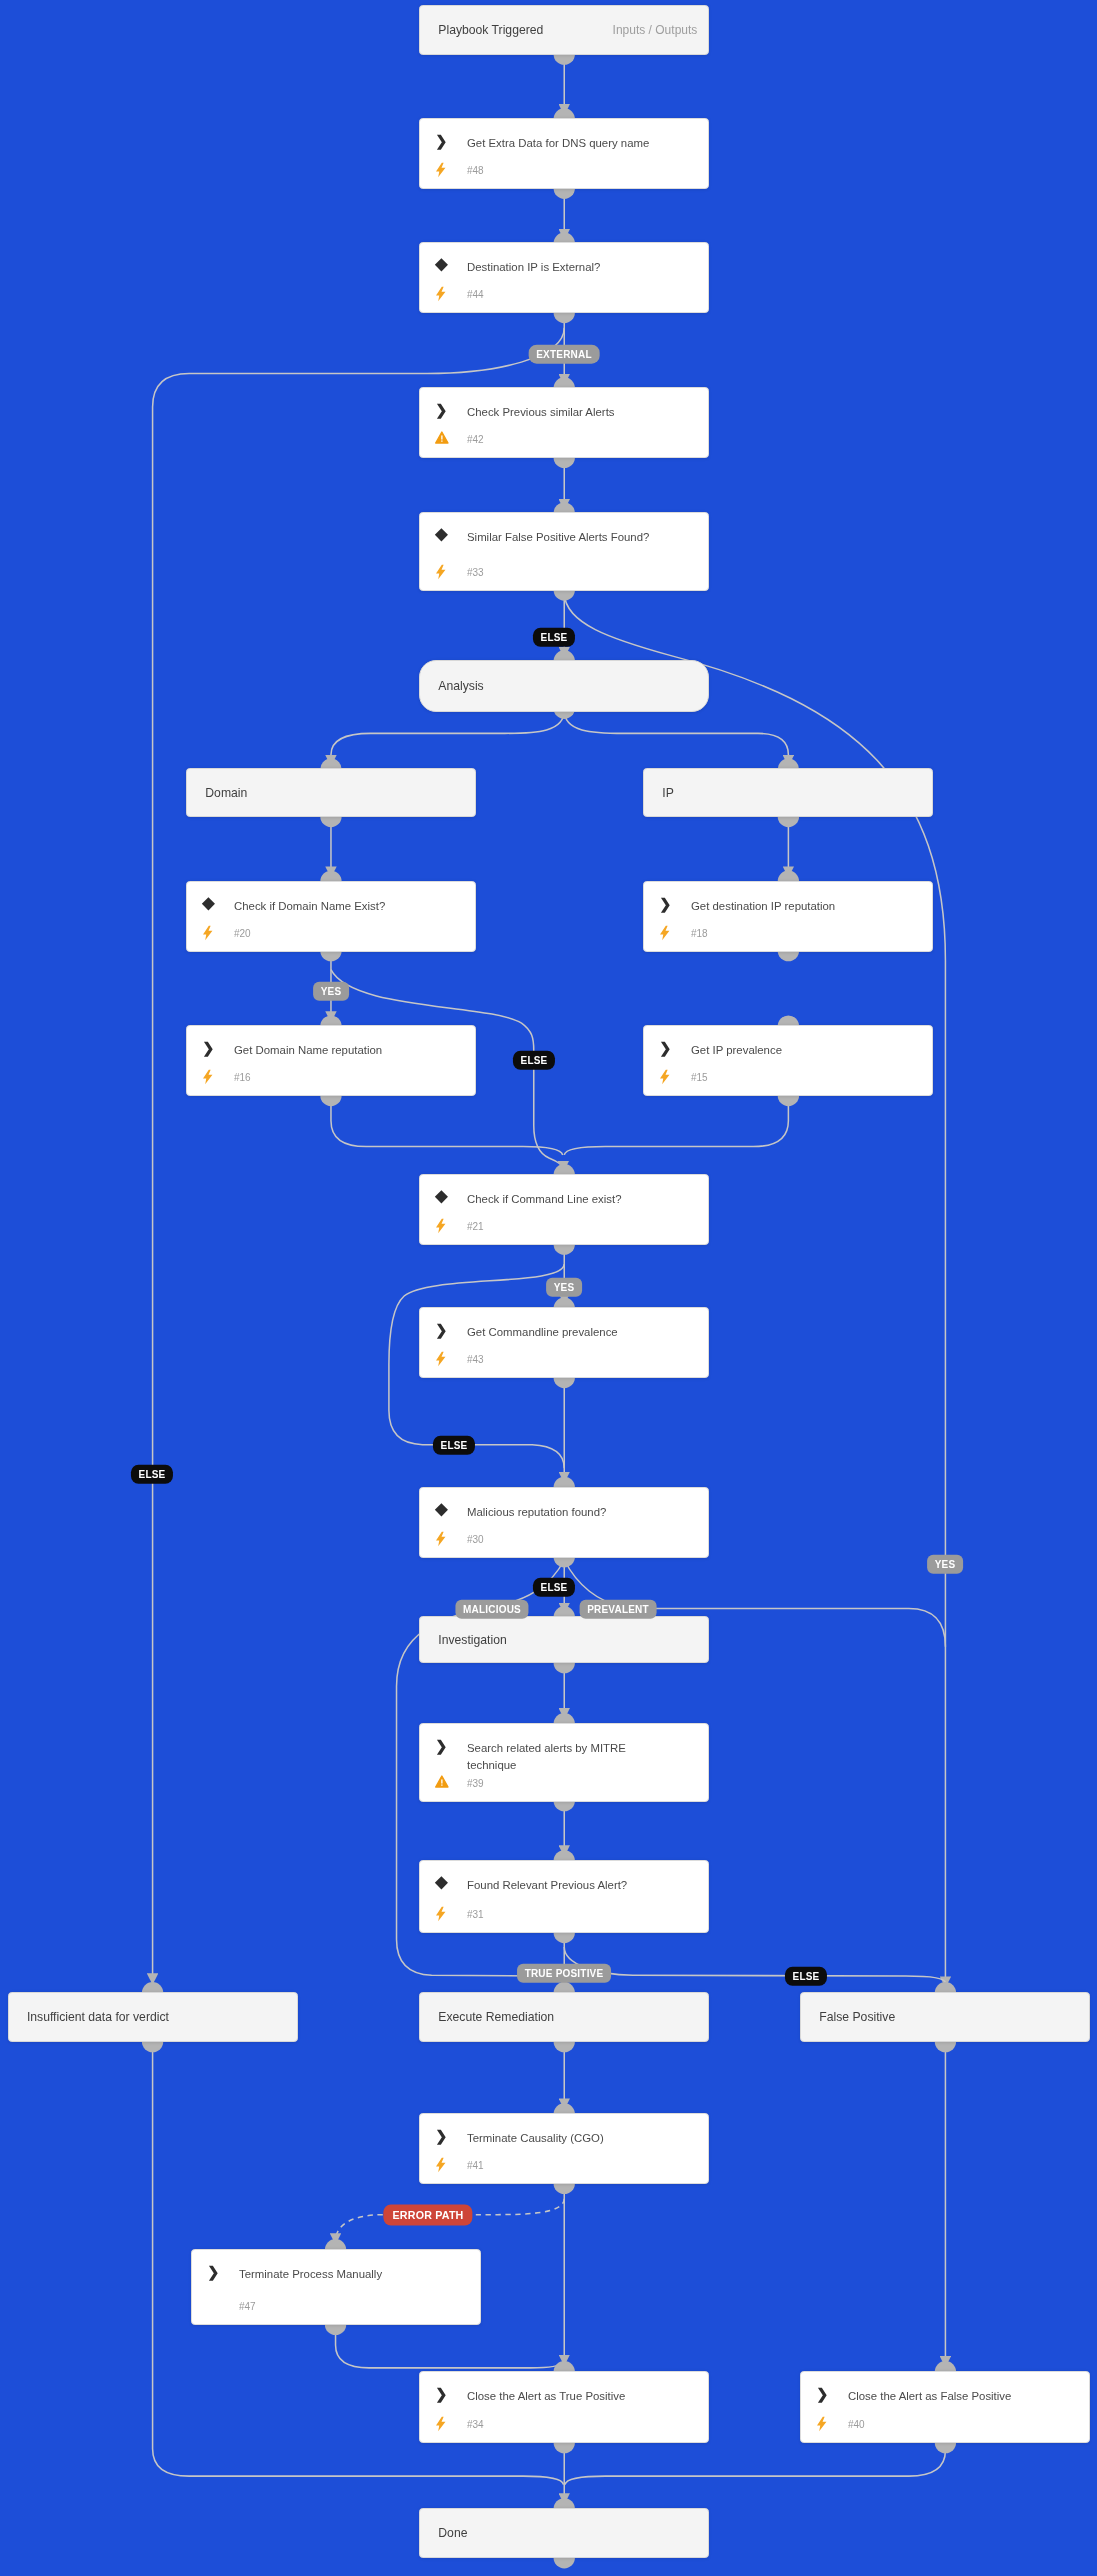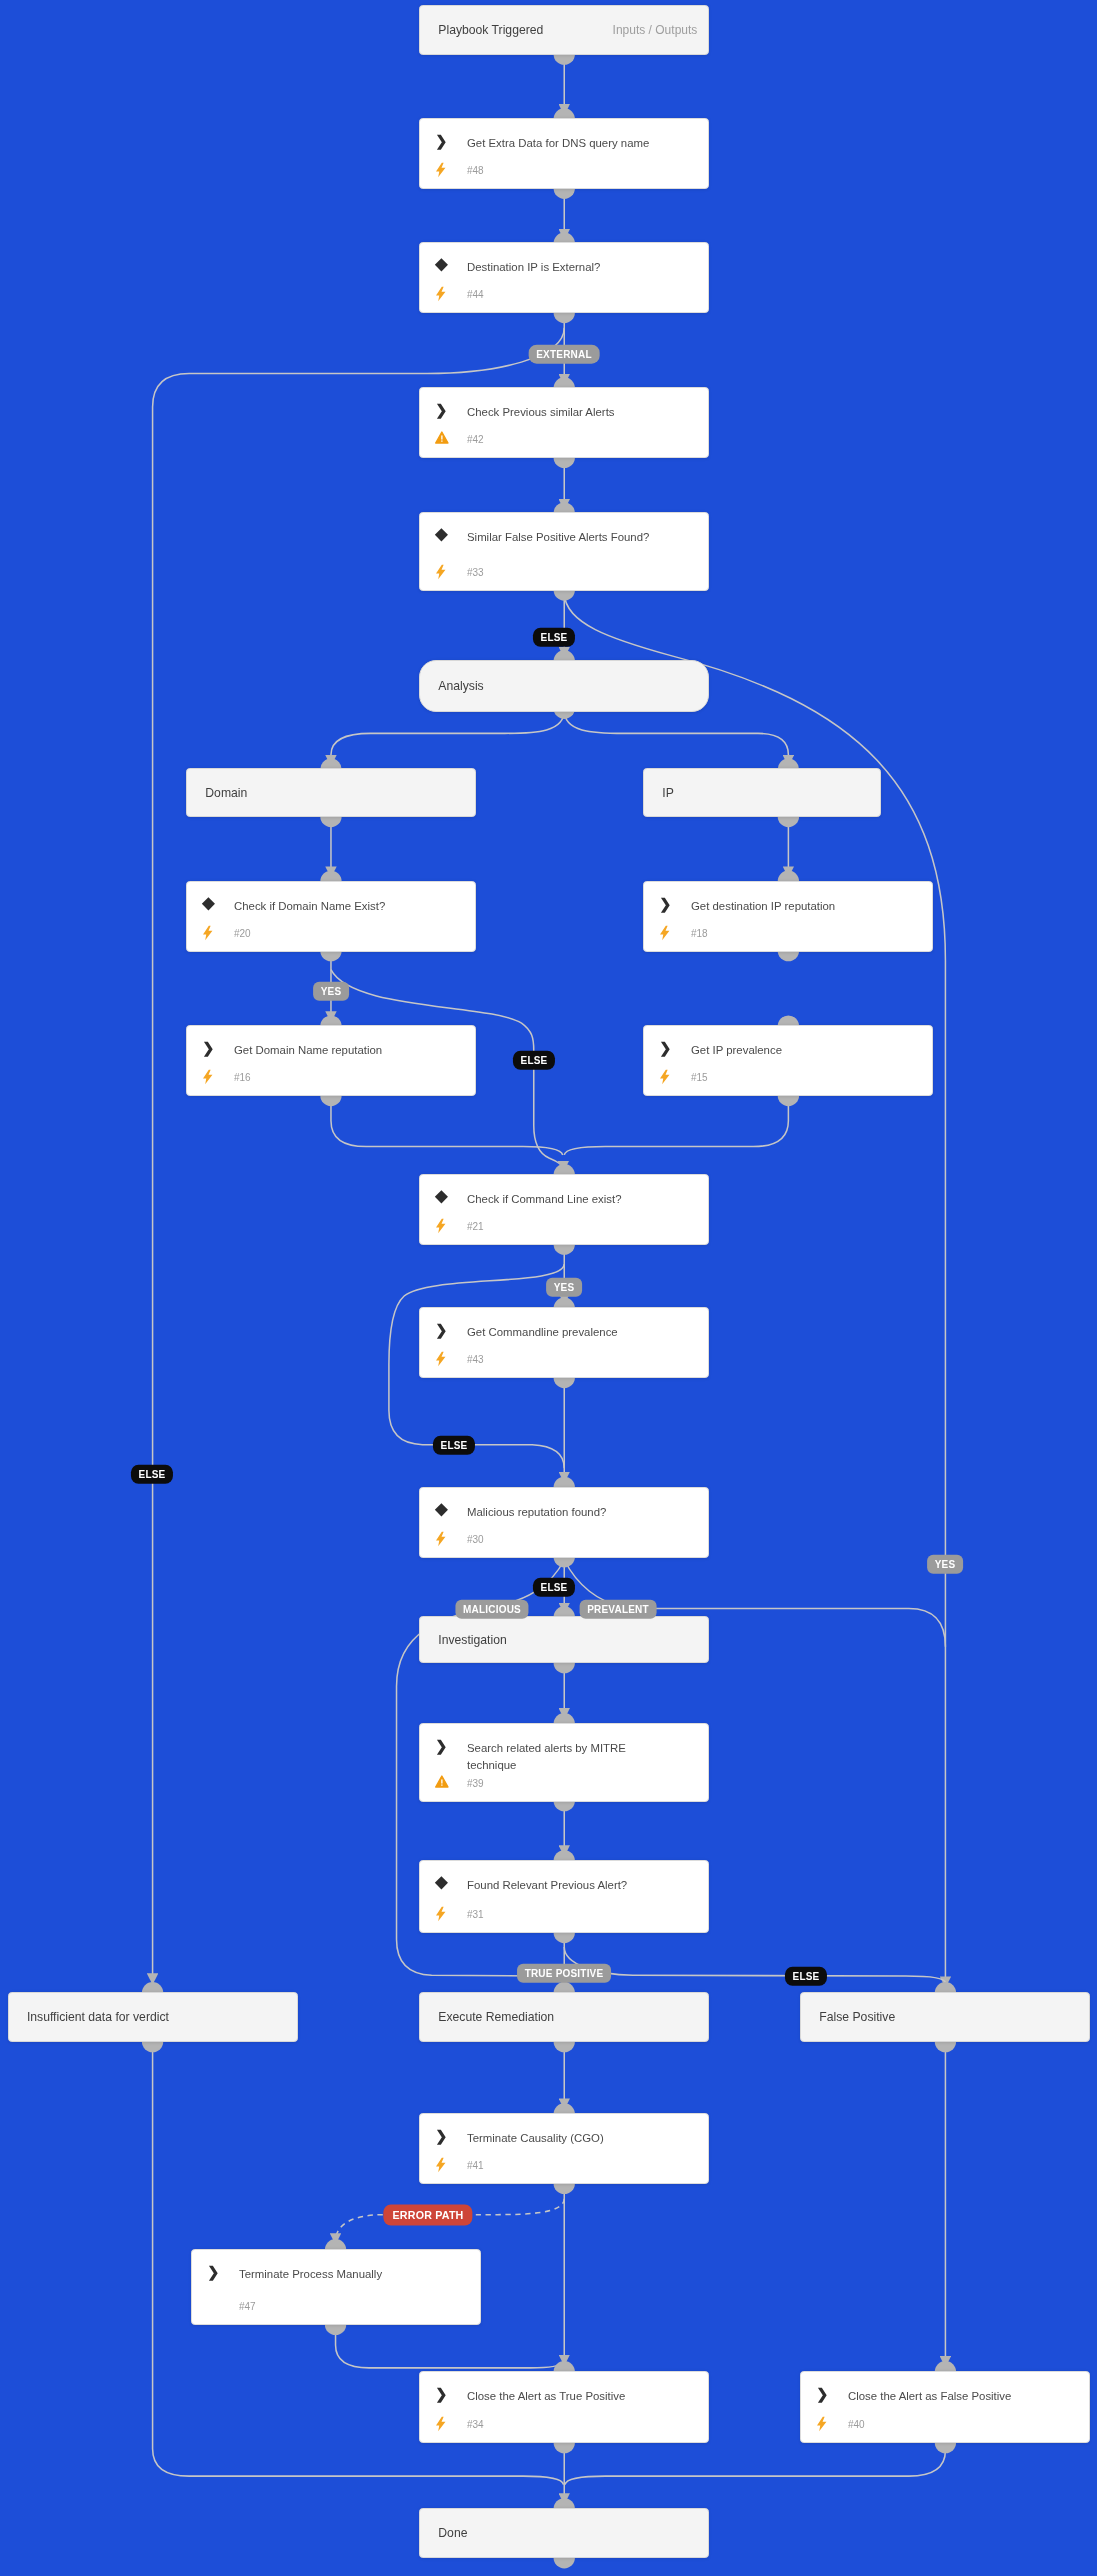--- a/index.html
+++ b/index.html
@@ -163,21 +163,21 @@
             <path d="M9 1 L1 13 H5.5 L4 21 L14 8 H8.6 L11.5 1 Z" fill="#f5a623"></path>
           </svg></span>
         <span class="num">#33</span>
       </div>
       <div class="node section" style="left: 419px; top: 660px; width: 290px; height: 52px; border-radius: 17px;">
         <span class="s-title">Analysis</span>
       </div>
       <div class="node section" style="left: 186px; top: 768px; width: 290px; height: 49px;">
         <span class="s-title">Domain</span>
       </div>
-      <div class="node section" style="left: 643px; top: 768px; width: 238px; height: 49px;">
+      <div class="node section" style="left: 643px; top: 768px; width: 290px; height: 49px;">
         <span class="s-title">IP</span>
       </div>
       <div class="node card" style="left: 186px; top: 881px; width: 290px; height: 71px;">
         <span class="t-icon diamond">◆</span>
         <div class="t-title">Check if Domain Name Exist?</div>
         <span class="status"><svg viewBox="0 0 16 22" width="12.2" height="16">
             <path d="M9 1 L1 13 H5.5 L4 21 L14 8 H8.6 L11.5 1 Z" fill="#f5a623"></path>
           </svg></span>
         <span class="num">#20</span>
       </div>

